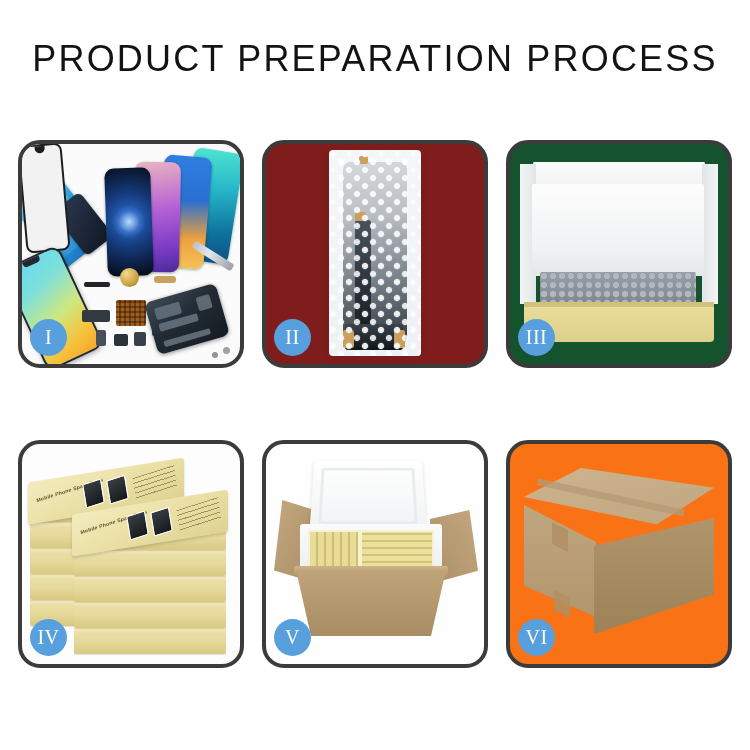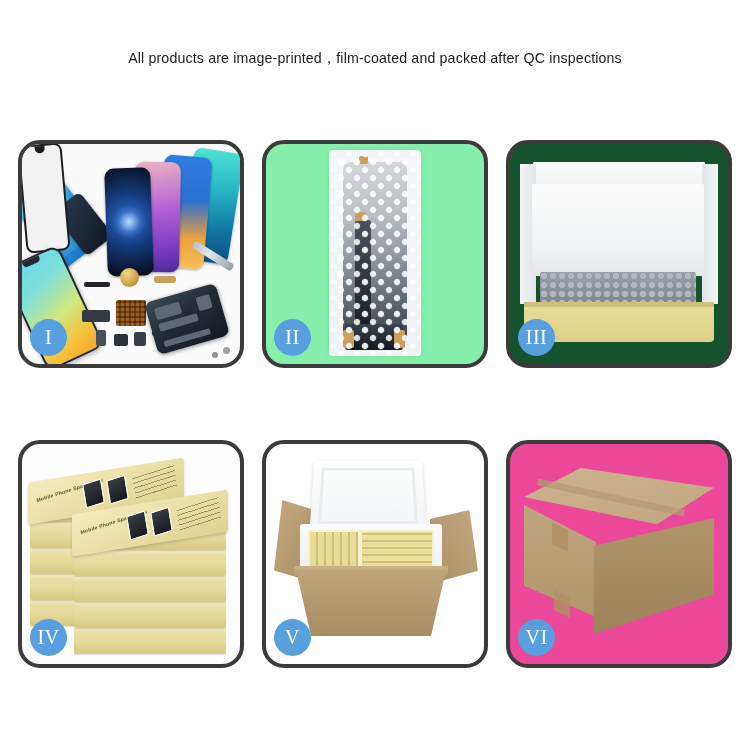--- a/index.html
+++ b/index.html
@@ -137,21 +137,21 @@
   .flex4{left:128px;top:158px;width:30px;height:10px;background:#3a424b;}
   .flex5{left:74px;top:186px;width:10px;height:16px;background:#44505c;border-radius:2px;}
   .flex6{left:92px;top:190px;width:14px;height:12px;background:#2c333a;}
   .flex7{left:112px;top:188px;width:12px;height:14px;background:#39414a;}
   .flex8{left:130px;top:182px;width:16px;height:10px;background:#4a535d;}
   .flex10{left:146px;top:196px;width:9px;height:9px;background:#2f363d;}
   .scr1{right:10px;bottom:10px;width:7px;height:7px;background:#9aa3ab;border-radius:50%;}
   .scr2{right:22px;bottom:6px;width:6px;height:6px;background:#8d969e;border-radius:50%;}
 
   
-  .p2{background:#86efac;}
+  .p2{background:#7f1d1d;}
   .bag{
     position:absolute;left:50%;top:6px;transform:translateX(-50%);
     width:92px;height:206px;border-radius:4px;
     background:linear-gradient(180deg,#f4f7f9,#eef2f5);
     box-shadow:0 0 6px rgba(0,0,0,.08);
     overflow:hidden;
   }
   .screen-in{
     position:absolute;left:14px;top:12px;width:64px;height:182px;border-radius:7px;
     background:linear-gradient(175deg,#d6d9dc 0%,#b9bec3 30%,#7d858d 62%,#2f363d 100%);
@@ -313,21 +313,21 @@
     position:absolute;left:30px;top:126px;width:150px;height:66px;
     background:linear-gradient(180deg,#c0a479,#a88c63);
     clip-path:polygon(0 0,100% 0,90% 100%,10% 100%);
   }
   .c5-rim{
     position:absolute;left:28px;top:122px;width:154px;height:10px;
     background:linear-gradient(180deg,#cdb389,#b59769);border-radius:2px;
   }
 
   
-  .p6{background:#ec4899;}
+  .p6{background:#f97316;}
   .c6{position:absolute;left:14px;top:24px;width:190px;height:166px;}
   .c6-top{
     position:absolute;left:0;top:0;width:190px;height:76px;
     background:linear-gradient(165deg,#cdb48e,#bfa47e);
     clip-path:polygon(30% 0,100% 26%,70% 74%,0 38%);
   }
   .c6-seam{
     position:absolute;left:12px;top:26px;width:150px;height:7px;
     background:#b49a74;transform:rotate(12deg);opacity:.75;
   }
@@ -344,21 +344,21 @@
   .c6-tape{position:absolute;background:#b08f63;border-radius:1px;opacity:.85;}
   .c6-tape1{left:28px;top:58px;width:16px;height:22px;transform:skewY(26deg);}
   .c6-tape2{left:30px;top:126px;width:16px;height:20px;transform:skewY(26deg);}
 </style>
 </head>
 <body>
 
 <div class="page">
 
   <div class="header">
-    <div class="subtitle">All products are image-printed，film-coated and packed after QC inspections</div>
+    <div class="title">PRODUCT PREPARATION PROCESS</div>
   </div>
 
   <div class="grid">
 
     <div class="panel p1">
       <div class="scene">
         <div class="ph ph-film"></div>
         <div class="ph-film-dark"></div>
 
         <div class="ph fan5"></div>

